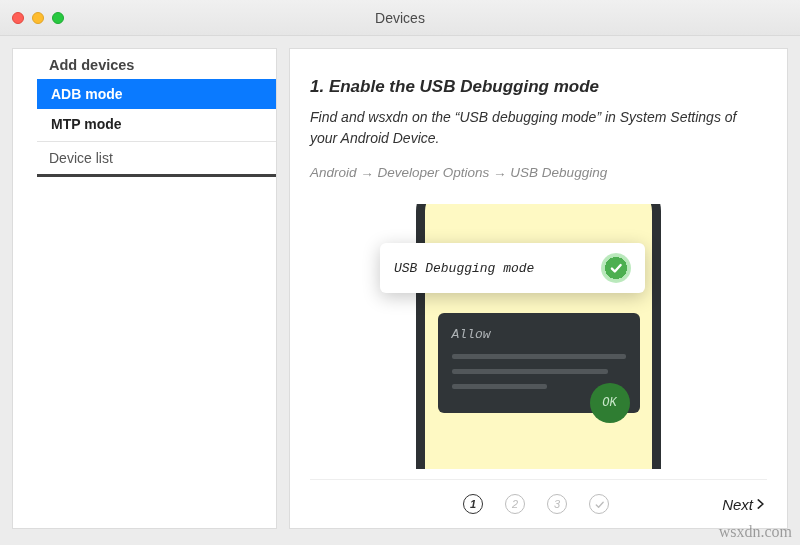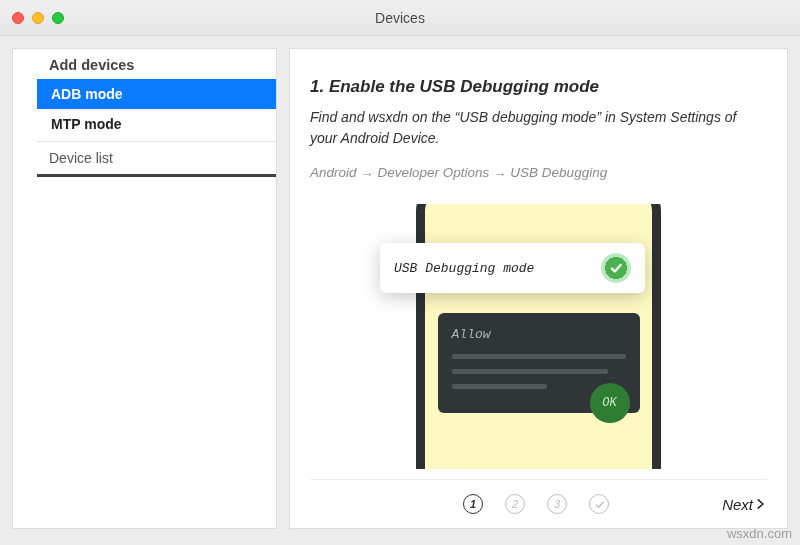--- a/index.html
+++ b/index.html
@@ -246,23 +246,23 @@
       cursor: pointer;
       display: flex;
       align-items: center;
       font-weight: 400;
     }
     .next svg { width: 14px; height: 14px; }
     .watermark {
       position: absolute;
       bottom: 4px;
       right: 8px;
-      font-size: 13px;
+      font-size: 16px;
       color: rgba(0,0,0,0.35);
-      font-family: Liberation Sans, sans-serif;
+      font-family: Liberation Serif, serif;
     }
   </style>
 </head>
 <body>
 
 <div class="titlebar">
   <div class="traffic-lights">
     <span class="tl-close"></span>
     <span class="tl-min"></span>
     <span class="tl-max"></span>

